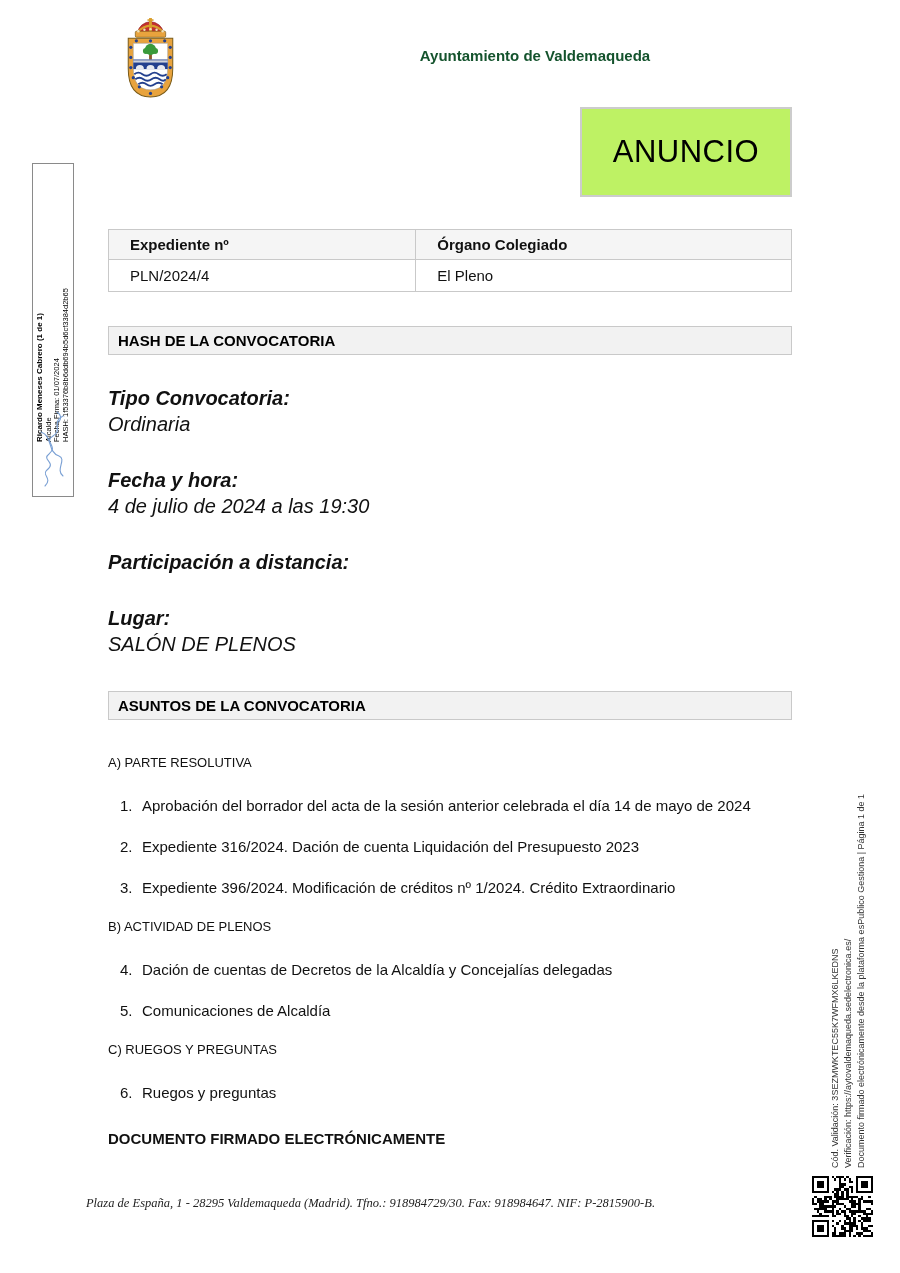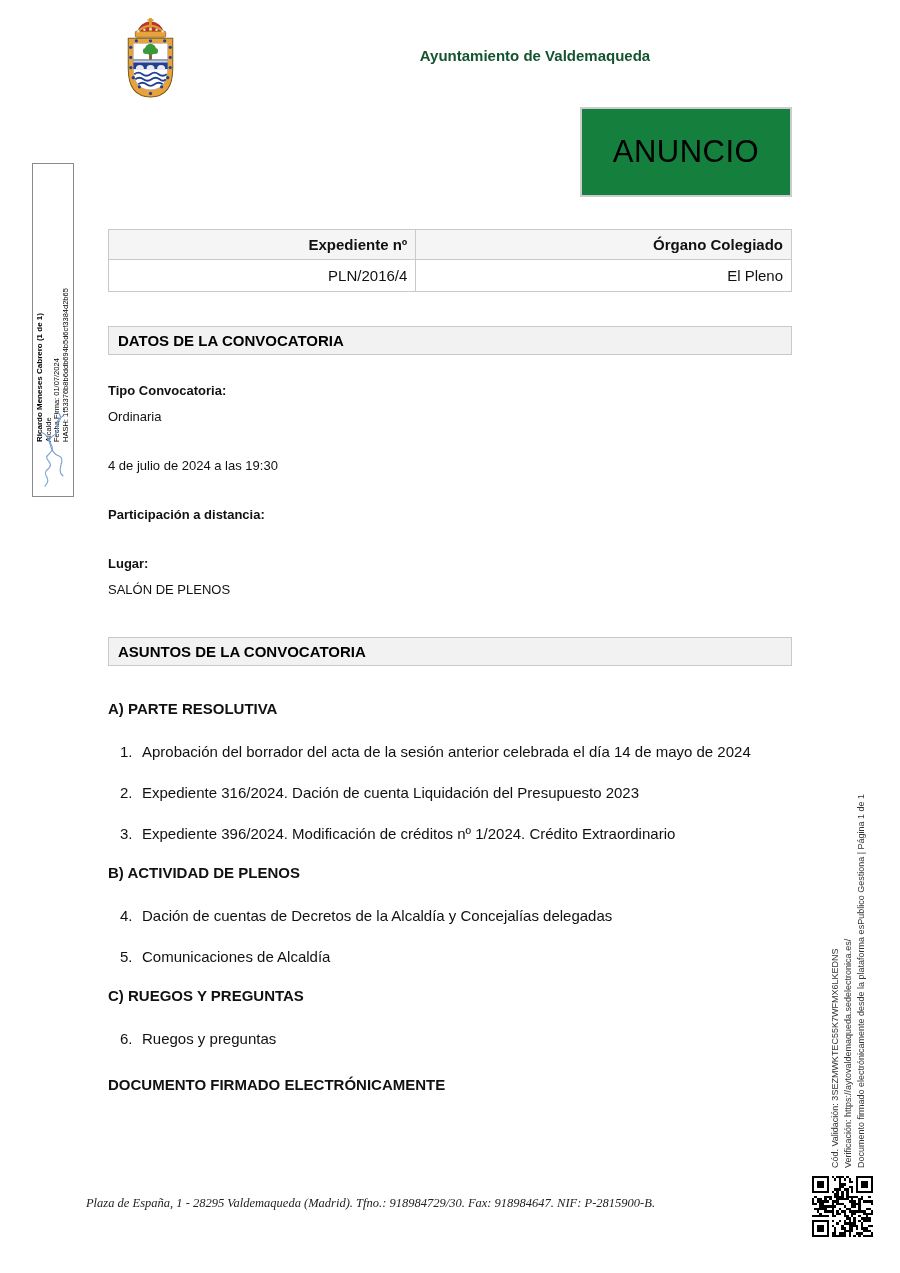--- a/index.html
+++ b/index.html
@@ -14,46 +14,46 @@
   .page-title {
     position:absolute; left:278px; top:47px; width:514px;
     text-align:center; font-size:15px; font-weight:bold; color:#14532d;
   }
 
   
   .content { position:absolute; left:108px; top:107px; width:684px; }
 
   .anuncio-box {
     width:212px; height:90px; margin-left:auto;
-    background:#15803d; border:2px solid #cccccc;
+    background:#bef264; border:2px solid #cccccc;
     display:flex; align-items:center; justify-content:center;
   }
   .anuncio-box span { font-size:31px; letter-spacing:0.5px; color:#000; }
 
   table.exp-table {
     width:100%; margin-top:32px; border-collapse:collapse; font-size:15px;
   }
   table.exp-table td, table.exp-table th {
-    border:1px solid #c9c9c9; padding:5px 8px; text-align:right; vertical-align:middle;
+    border:1px solid #c9c9c9; padding:5px 21px; text-align:left; vertical-align:middle;
   }
   table.exp-table th { background:#f5f5f5; font-weight:bold; height:30px; }
   table.exp-table td { background:#ffffff; height:32px; }
   .col1 { width:45%; } .col2 { width:55%; }
 
   .section-bar {
     margin-top:34px; height:29px; background:#f2f2f2; border:1px solid #c9c9c9;
     font-size:15px; font-weight:bold; line-height:27px; padding-left:9px; color:#000;
   }
 
-  .field { margin-top:23px; font-size:13px; line-height:26px; }
+  .field { margin-top:30px; font-size:20px; line-height:26px;font-style:italic; }
   .field:first-of-type { margin-top:26px; }
   .field .flabel { font-weight:bold; }
   .field .fvalue { min-height:10px; }
 
-  .agenda-heading { margin-top:33px; font-size:15px; font-weight:bold; line-height:20px; }
+  .agenda-heading { margin-top:33px; font-size:13px; font-weight:normal; line-height:20px; }
   .agenda-item { display:flex; margin-top:18px; font-size:15px; line-height:26px; }
   .agenda-item .num { width:22px; flex:0 0 22px; text-align:left; padding-left:12px; box-sizing:content-box; }
   .agenda-item .txt { flex:1; text-align:justify; }
 
   .signed-note { margin-top:24px; font-size:15px; font-weight:bold; }
 
   
   .sig-box {
     position:absolute; left:32px; top:163px; width:42px; height:334px;
     border:1px solid #8a8a8a; background:#fff;
@@ -143,33 +143,34 @@
     <span>ANUNCIO</span>
   </div>
 
   <table class="exp-table">
     <tbody>
         <tr>
       <th class="col1">Expediente nº</th>
       <th class="col2">Órgano Colegiado</th>
     </tr>
     <tr>
-      <td>PLN/2016/4</td>
+      <td>PLN/2024/4</td>
       <td>El Pleno</td>
     </tr>
   </tbody>
     </table>
 
-  <div class="section-bar">DATOS DE LA CONVOCATORIA</div>
+  <div class="section-bar">HASH DE LA CONVOCATORIA</div>
 
   <div class="field">
     <div class="flabel">Tipo Convocatoria:</div>
     <div class="fvalue">Ordinaria</div>
   </div>
   <div class="field">
+    <div class="flabel">Fecha y hora:</div>
     <div class="fvalue">4 de julio de 2024 a las 19:30</div>
   </div>
   <div class="field">
     <div class="flabel">Participación a distancia:</div>
   </div>
   <div class="field">
     <div class="flabel">Lugar:</div>
     <div class="fvalue">SALÓN DE PLENOS</div>
   </div>
 

